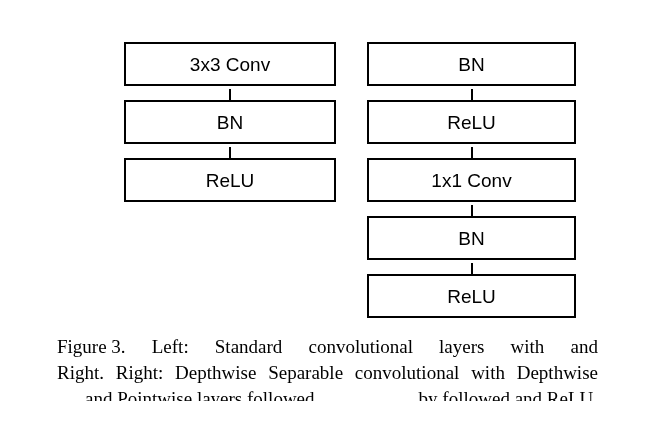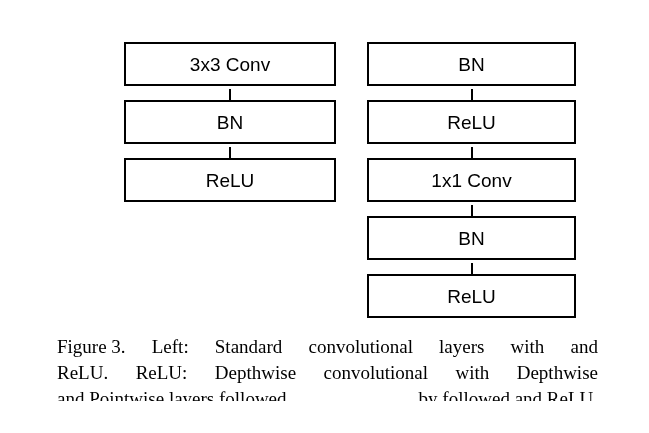--- a/index.html
+++ b/index.html
@@ -82,20 +82,21 @@
     justify-content: space-between;
   }
   .caption-line.justified > span { white-space: pre; }
 
   
   .caption-line.clipped {
     display: block;
     height: 15px;
     overflow: hidden;
     position: relative;
+    margin-left: 28px;
   }
   .caption-line.clipped > .clip-inner {
     display: flex;
     justify-content: space-between;
     width: 100%;
   }
   .caption-line.clipped > .clip-inner > span { white-space: pre; }
 </style>
 </head>
 <body>
@@ -140,23 +141,24 @@
     <span class="caption-line justified">
       <span>Figure 3.</span>
       <span>Left:</span>
       <span>Standard</span>
       <span>convolutional</span>
       <span>layers</span>
       <span>with</span>
       <span>and</span>
     </span>
     <span class="caption-line justified">
-      <span>ReLU.</span>
-      <span>ReLU:</span>
+      <span>Right.</span>
+      <span>Right:</span>
       <span>Depthwise</span>
+      <span>Separable</span>
       <span>convolutional</span>
       <span>with</span>
       <span>Depthwise</span>
     </span>
     <span class="caption-line clipped">
       <span class="clip-inner">
         <span>and Pointwise layers followed</span>
         <span>by followed and ReLU.</span>
       </span>
     </span>

